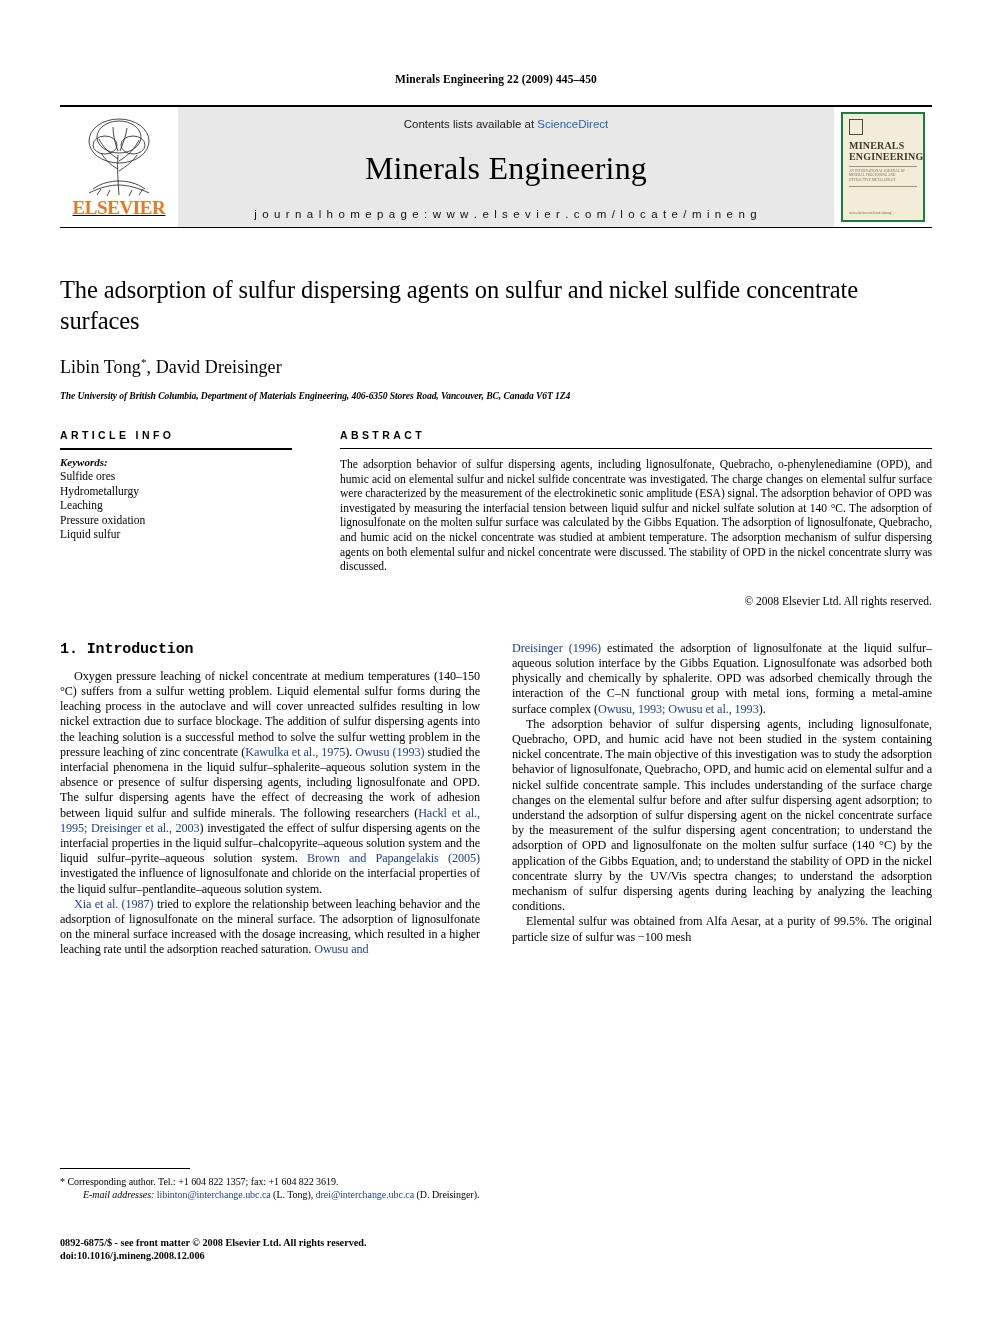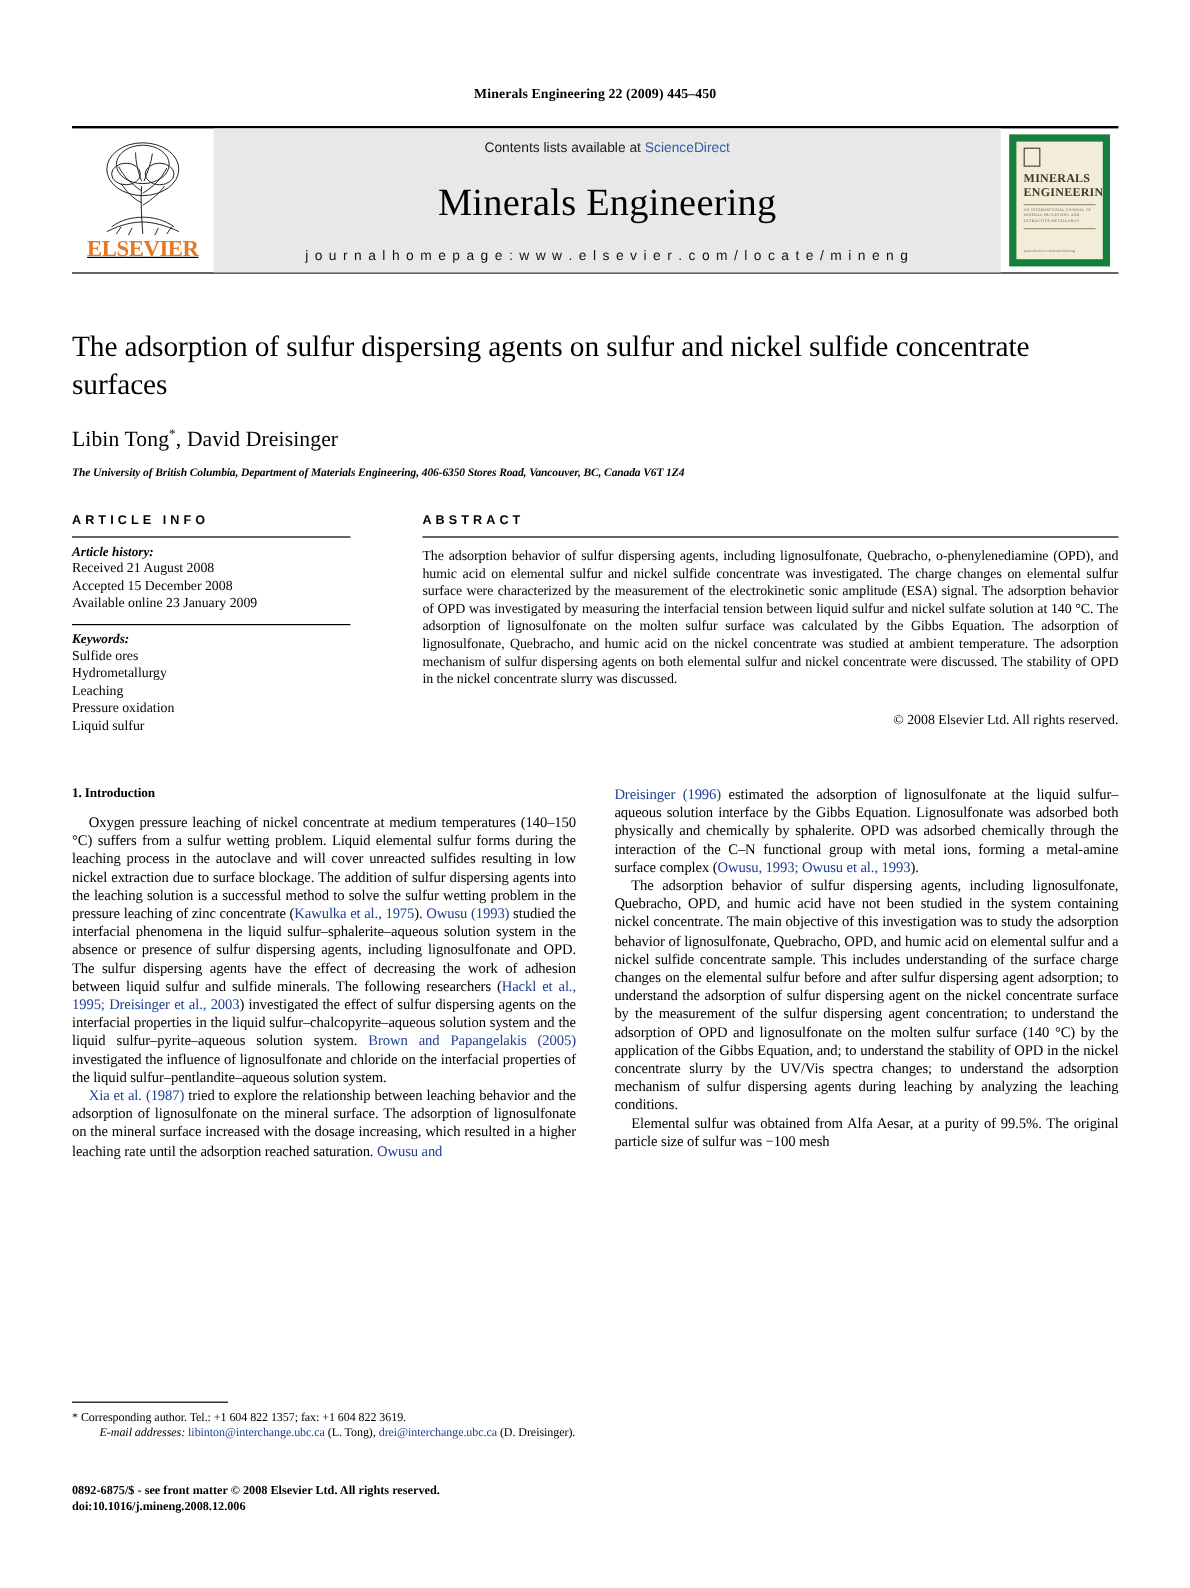--- a/index.html
+++ b/index.html
@@ -97,21 +97,21 @@
     flex: 0 0 98px;
     width: 98px;
     display: flex;
     align-items: center;
     justify-content: center;
   }
   .cover-box {
     width: 84px;
     height: 110px;
     background: #f2ecd8;
-    border: 6px solid #15803d;
+    border: 2px solid #15803d;
     box-sizing: border-box;
     padding: 5px 6px;
     position: relative;
     overflow: hidden;
   }
   .cover-els {
     width: 12px; height: 14px;
     border: 1px solid #4a4a3a;
     margin-bottom: 5px;
   }
@@ -158,21 +158,21 @@
     font-style: italic;
     font-weight: bold;
     margin-top: 12px;
     letter-spacing: -0.1px;
   }
 
   
   .info-abstract {
     margin-top: 28px;
     display: flex;
-    gap: 60px;
+    gap: 48px;
   }
   .col-info { width: 232px; flex: 0 0 232px; }
   .col-abstract { flex: 1 1 auto; }
   .sec-label {
     font-family: "Liberation Sans", sans-serif;
     font-size: 10.5px;
     font-weight: bold;
     letter-spacing: 3.4px;
     padding-bottom: 7px;
   }
@@ -200,22 +200,22 @@
 
   
   .body-cols {
     margin-top: 34px;
     display: flex;
     gap: 32px;
     position: relative;
   }
   .col { width: 420px; flex: 0 0 420px; }
   .h1 {
-    font-family: Liberation Serif, serif;
-    font-size: 11px;
+    font-family: Liberation Mono, monospace;
+    font-size: 15px;
     font-weight: bold;
     margin: 0 0 11px 0;
     letter-spacing: -0.1px;
   }
   .h2 {
     font-family: "Liberation Sans", sans-serif;
     font-size: 11.6px;
     font-weight: normal;
     font-style: italic;
     margin: 0 0 10px 0;
@@ -323,26 +323,20 @@
     <h1 class="paper-title">The adsorption of sulfur dispersing agents on sulfur and nickel sulfide concentrate surfaces</h1>
     <div class="authors"><span>Libin Tong</span><sup>*</sup><span>, David Dreisinger</span></div>
     <div class="affiliation">The University of British Columbia, Department of Materials Engineering, 406-6350 Stores Road, Vancouver, BC, Canada V6T 1Z4</div>
   </div>
 
   <div class="info-abstract">
 
     <div class="col-info">
       <div class="sec-label">ARTICLE INFO</div>
       <div class="rule"></div>
-      <div class="info-group">
-        <div class="info-head">Article history:</div>
-        <div class="info-line">Received 21 August 2008</div>
-        <div class="info-line">Accepted 15 December 2008</div>
-        <div class="info-line">Available online 23 January 2009</div>
-      </div>
       <div class="rule"></div>
       <div class="info-group">
         <div class="info-head">Keywords:</div>
         <div class="info-line">Sulfide ores</div>
         <div class="info-line">Hydrometallurgy</div>
         <div class="info-line">Leaching</div>
         <div class="info-line">Pressure oxidation</div>
         <div class="info-line">Liquid sulfur</div>
       </div>
     </div>

